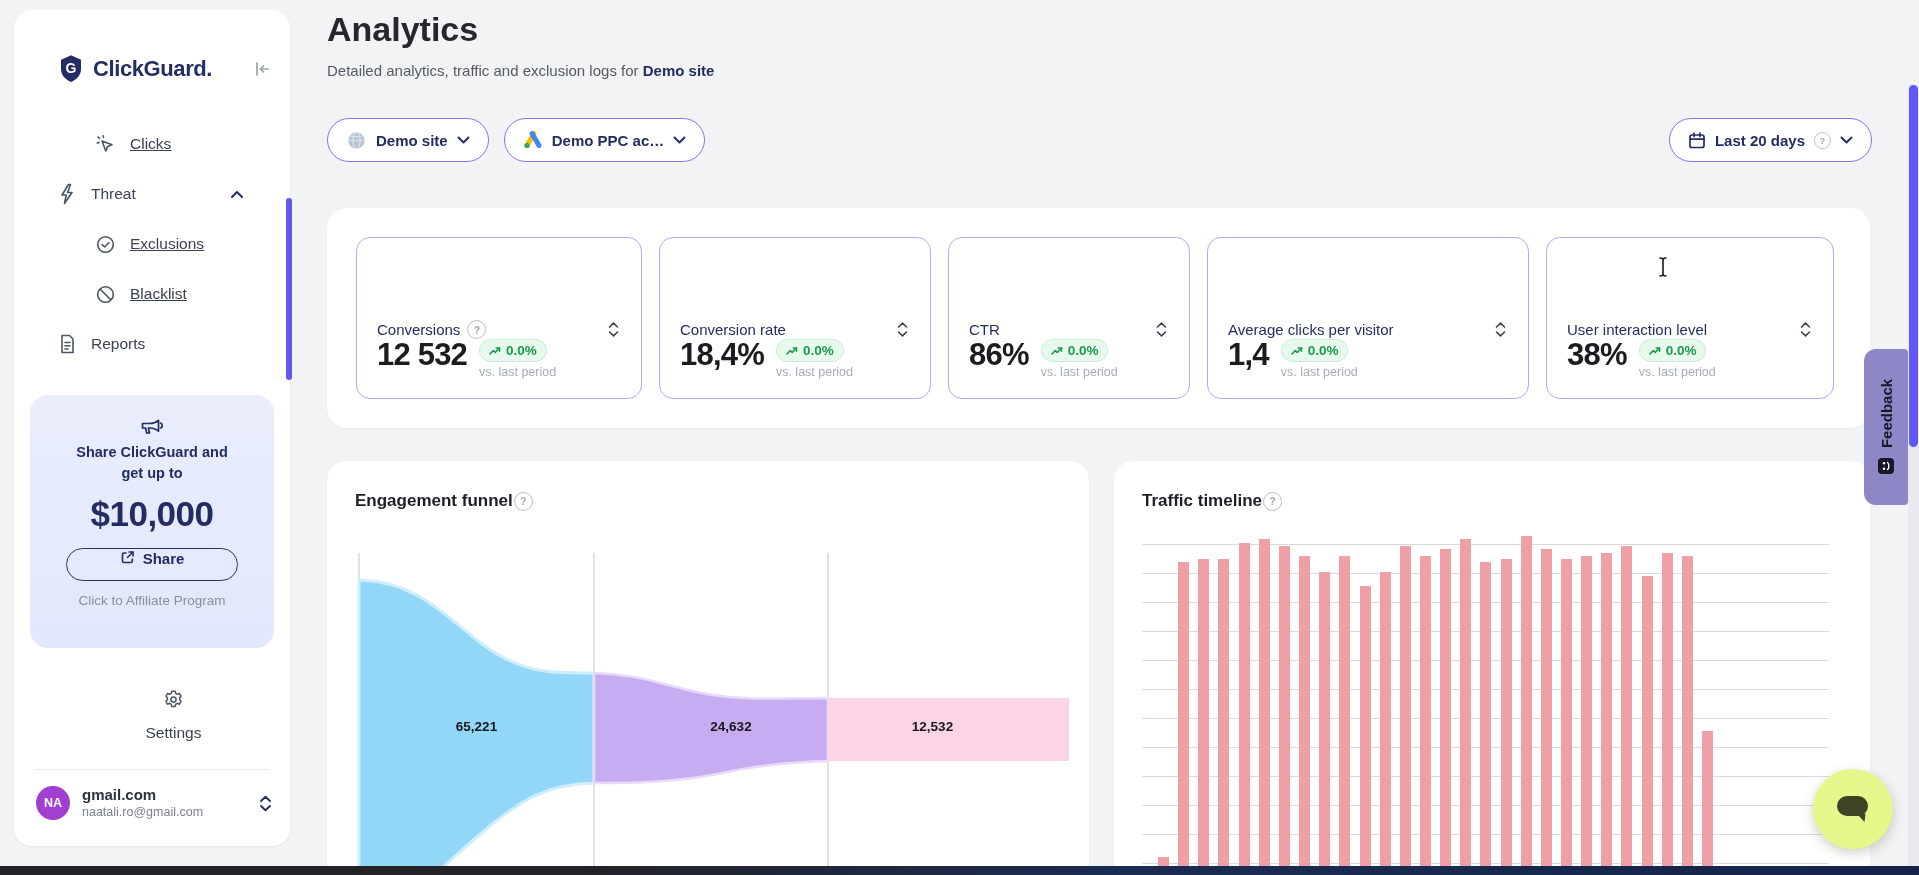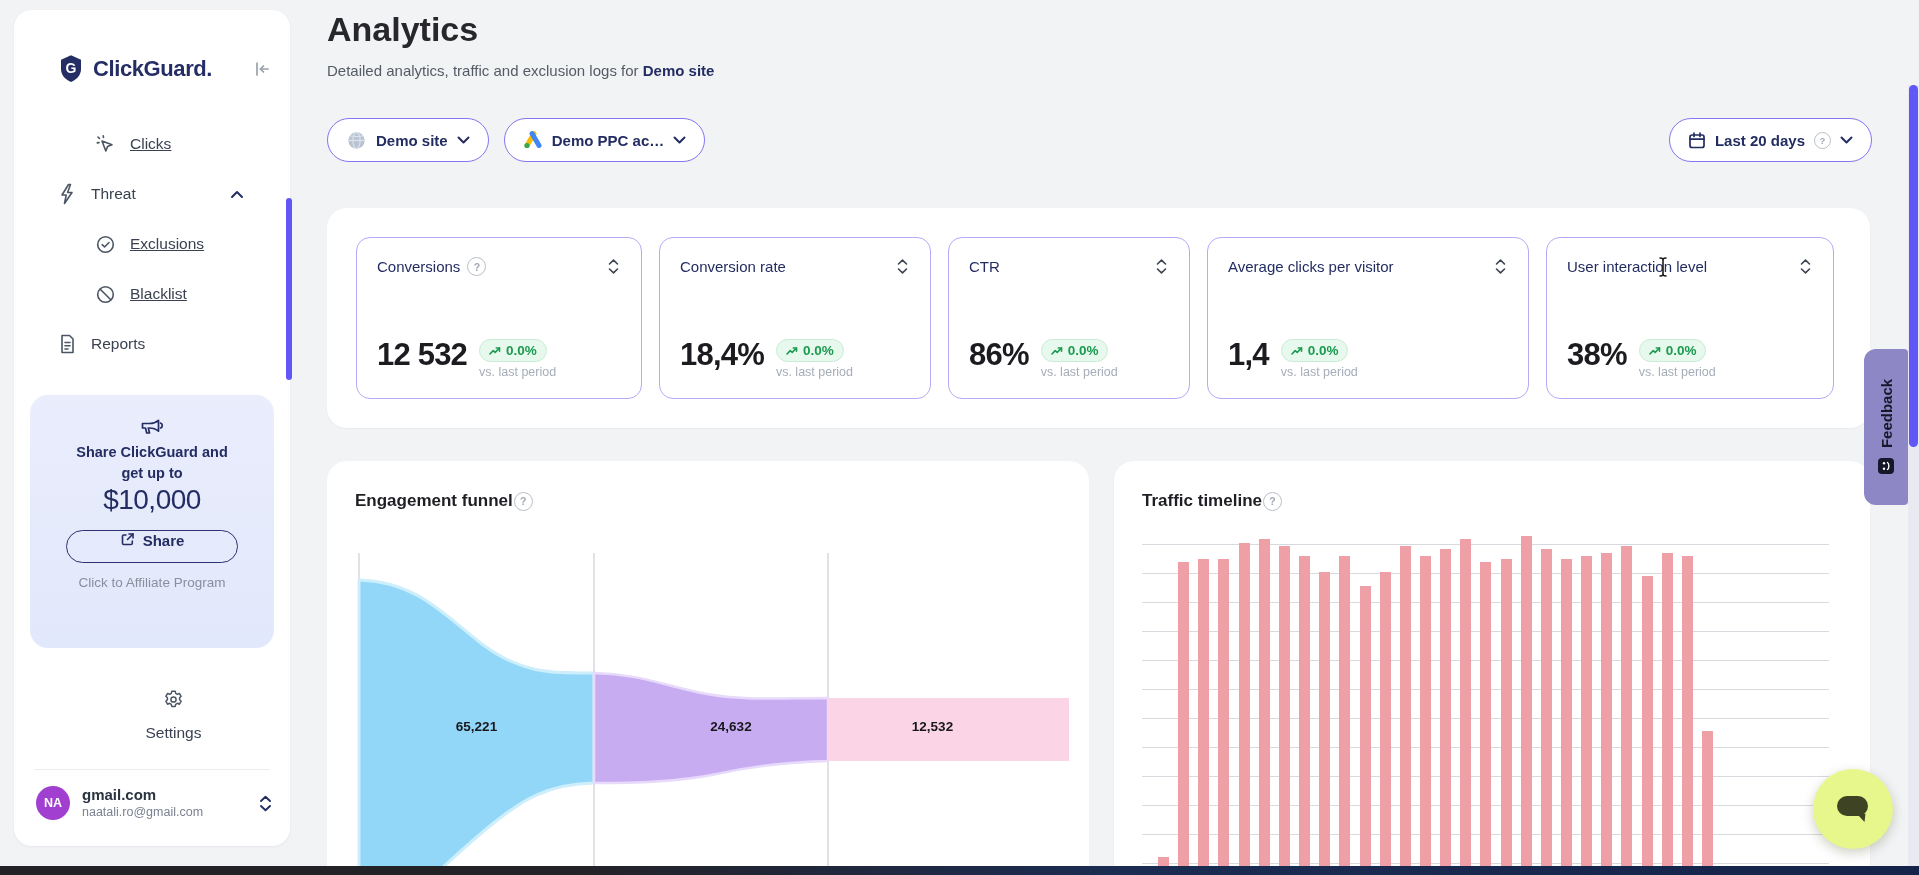--- a/index.html
+++ b/index.html
@@ -17,21 +17,21 @@
   .nav-item{display:flex;align-items:center;gap:14px;height:50px;padding-left:43px;
             font-size:15.5px;font-weight:500;color:#3a4150;cursor:pointer;}
   .nav-item.sub{padding-left:81px;text-decoration:underline;}
   .nav-item .chev{margin-left:auto;margin-right:46px;}
   .side-scroll{position:absolute;right:-2px;top:188px;width:6px;height:182px;border-radius:3px;
                background:var(--accent,#6156f6);}
   .promo{position:absolute;left:16px;top:385px;width:244px;height:253px;border-radius:18px;
          background:linear-gradient(180deg,#e9edfc,#e2e8fb);text-align:center;box-sizing:border-box;
          padding-top:18px;cursor:pointer;}
   .promo-line{font-size:14.5px;font-weight:600;color:#232d62;line-height:1.45;}
-  .promo-amount{font-size:28px;font-weight:400;color:#232d62;letter-spacing:-.5px;}
+  .promo-amount{font-size:35px;font-weight:700;color:#232d62;margin-top:10px;letter-spacing:-.5px;}
   .share-btn{margin:14px auto 0;display:flex;justify-content:center;gap:8px;
              width:172px;height:33px;border:1.5px solid #2a336f;border-radius:999px;background:transparent;
              font-family:inherit;font-size:15px;font-weight:600;color:#232d62;cursor:pointer;}
   .promo-caption{margin-top:12px;font-size:13.5px;color:#8a8f9c;}
   .settings-row{position:absolute;left:0;top:679px;width:100%;}
   .side-divider{position:absolute;left:20px;right:20px;top:759px;height:1px;background:#ebecef;}
   .account{position:absolute;left:22px;right:18px;top:776px;display:flex;align-items:center;gap:12px;cursor:pointer;}
   .avatar{width:34px;height:34px;border-radius:50%;background:var(--avatarBg,#a13fd1);color:#fff;
           font-size:12.5px;font-weight:700;display:flex;align-items:center;justify-content:center;}
   .acct-name{font-size:15px;font-weight:700;color:#2b3340;line-height:1.2;}
@@ -46,21 +46,21 @@
         background:#fff;border:1.5px solid var(--chipBorder,#8276f2);font-size:15px;font-weight:600;
         color:#232d62;cursor:pointer;box-sizing:border-box;}
   .chips-left{position:absolute;left:327px;top:118px;display:flex;gap:15px;}
   .chip-date{position:absolute;right:47px;top:118px;}
 
   
   .kpi-wrap{position:absolute;left:327px;top:208px;width:1543px;height:220px;background:#fff;
             border-radius:20px;box-shadow:0 1px 2px rgba(20,20,60,.04);box-sizing:border-box;
             padding:29px;display:flex;gap:17px;}
   .kpi{border:1.5px solid var(--cardBorder,#b3aaf8);border-radius:14px;height:162px;box-sizing:border-box;
-       padding:19px 20px;display:flex;flex-direction:column;justify-content:space-between;background:#fff;}
+       padding:19px 20px;display:flex;flex-direction:column;justify-content:flex-end;background:#fff;}
   .kpi:nth-child(1){width:286px;} .kpi:nth-child(2){width:272px;} .kpi:nth-child(3){width:242px;}
   .kpi:nth-child(4){width:322px;} .kpi:nth-child(5){width:288px;}
   .kpi-head{display:flex;align-items:center;gap:7px;}
   .kpi-label{font-size:15px;font-weight:500;color:#232d62;}
   .sort{margin-left:auto;cursor:pointer;padding:2px;}
   .kpi-body{display:flex;align-items:flex-start;gap:12px;}
   .kpi-value{font-size:31px;font-weight:700;color:#1b1b20;letter-spacing:-.8px;line-height:1.05;}
   .pill{display:inline-flex;align-items:center;gap:5px;padding:3px 9px;border-radius:999px;
         background:var(--greenBg,#e7f8ed);border:1px solid #c9ecd6;color:var(--green,#1c9a50);
         font-size:13.5px;font-weight:700;}

